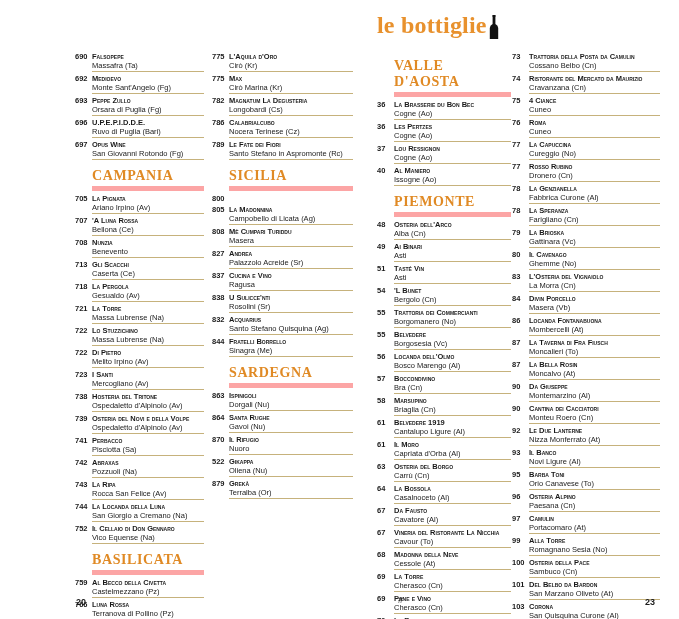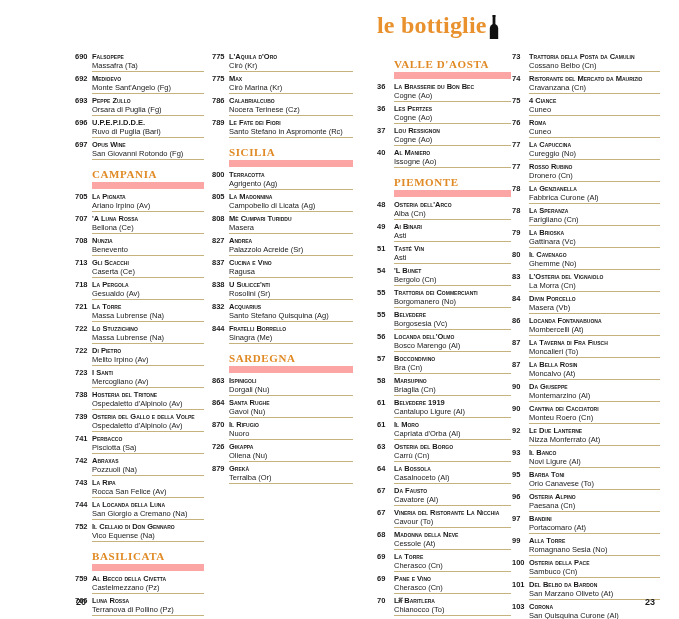--- a/index.html
+++ b/index.html
@@ -17,22 +17,22 @@
   .col1{left:75px;width:129px;}
   .col2{left:212px;width:141px;}
   .col3{left:377px;top:50px;width:134px;}
   .col4{left:512px;top:52px;width:148px;}
   .entry{display:flex;margin-bottom:2px;}
   .num{flex:none;width:17px;font-weight:bold;font-size:7.5px;line-height:9px;}
   .body{flex:1;border-bottom:1px solid #C6B27C;padding-bottom:1px;}
   .name{display:block;font-weight:bold;font-variant:small-caps;font-size:7.5px;line-height:9px;}
   .city{display:block;font-size:7.5px;line-height:9px;}
   .region{
-    margin:8px 0 3px 17px;padding-bottom:2px;border-bottom:7px solid #fca5a5;
-    font-family:"Liberation Serif",serif;font-weight:bold;font-size:11px;
+    margin:8px 0 3px 17px;padding-bottom:2px;border-bottom:5px solid #fca5a5;
+    font-family:"Liberation Serif",serif;font-weight:bold;font-size:14px;
     letter-spacing:0.6px;color:#E08A25;
   }
   .pagenum{position:absolute;bottom:12px;font-weight:bold;font-size:9px;margin-top:24px;}
   .pagenum.left{left:76px;}
   .pagenum.right{right:24px;}
   .centermark{position:absolute;left:398px;bottom:14px;font-size:9px;}
 </style>
 </head>
 <body>
 
@@ -150,21 +150,21 @@
       <div class="entry">
         <span class="num">738</span>
         <span class="body">
           <span class="name">Hosteria del Tritone</span>
           <span class="city">Ospedaletto d'Alpinolo (Av)</span>
         </span>
       </div>
       <div class="entry">
         <span class="num">739</span>
         <span class="body">
-          <span class="name">Osteria del Gallo e della Volpe</span>
+          <span class="name">Osteria del Novi e della Volpe</span>
           <span class="city">Ospedaletto d'Alpinolo (Av)</span>
         </span>
       </div>
       <div class="entry">
         <span class="num">741</span>
         <span class="body">
           <span class="name">Perbacco</span>
           <span class="city">Pisciotta (Sa)</span>
         </span>
       </div>
@@ -221,40 +221,43 @@
         </span>
       </div>
       <div class="entry">
         <span class="num">775</span>
         <span class="body">
           <span class="name">Max</span>
           <span class="city">Cirò Marina (Kr)</span>
         </span>
       </div>
       <div class="entry">
+        <span class="num">782</span>
+        <span class="body">
+          <span class="name">Magnatum La Degusteria</span>
+          <span class="city">Longobardi (Cs)</span>
+        </span>
+      </div>
+      <div class="entry">
         <span class="num">786</span>
         <span class="body">
           <span class="name">Calabrialcubo</span>
           <span class="city">Nocera Terinese (Cz)</span>
         </span>
       </div>
       <div class="entry">
         <span class="num">789</span>
         <span class="body">
           <span class="name">Le Fate dei Fiori</span>
           <span class="city">Santo Stefano in Aspromonte (Rc)</span>
         </span>
       </div>
       <div class="region">SICILIA</div>
       <div class="entry">
         <span class="num">800</span>
-        <span class="body">
-          <span class="name">Terracotta</span>
-          <span class="city">Agrigento (Ag)</span>
-        </span>
       </div>
       <div class="entry">
         <span class="num">805</span>
         <span class="body">
           <span class="name">La Madonnina</span>
           <span class="city">Campobello di Licata (Ag)</span>
         </span>
       </div>
       <div class="entry">
         <span class="num">808</span>
@@ -314,21 +317,21 @@
         </span>
       </div>
       <div class="entry">
         <span class="num">870</span>
         <span class="body">
           <span class="name">Il Rifugio</span>
           <span class="city">Nuoro</span>
         </span>
       </div>
       <div class="entry">
-        <span class="num">726</span>
+        <span class="num">522</span>
         <span class="body">
           <span class="name">Gikappa</span>
           <span class="city">Oliena (Nu)</span>
         </span>
       </div>
       <div class="entry">
         <span class="num">879</span>
         <span class="body">
           <span class="name">Grekà</span>
           <span class="city">Terralba (Or)</span>
@@ -651,21 +654,21 @@
       <div class="entry">
         <span class="num">96</span>
         <span class="body">
           <span class="name">Osteria Alpino</span>
           <span class="city">Paesana (Cn)</span>
         </span>
       </div>
       <div class="entry">
         <span class="num">97</span>
         <span class="body">
-          <span class="name">Bandini</span>
+          <span class="name">Camulin</span>
           <span class="city">Portacomaro (At)</span>
         </span>
       </div>
       <div class="entry">
         <span class="num">99</span>
         <span class="body">
           <span class="name">Alla Torre</span>
           <span class="city">Romagnano Sesia (No)</span>
         </span>
       </div>

